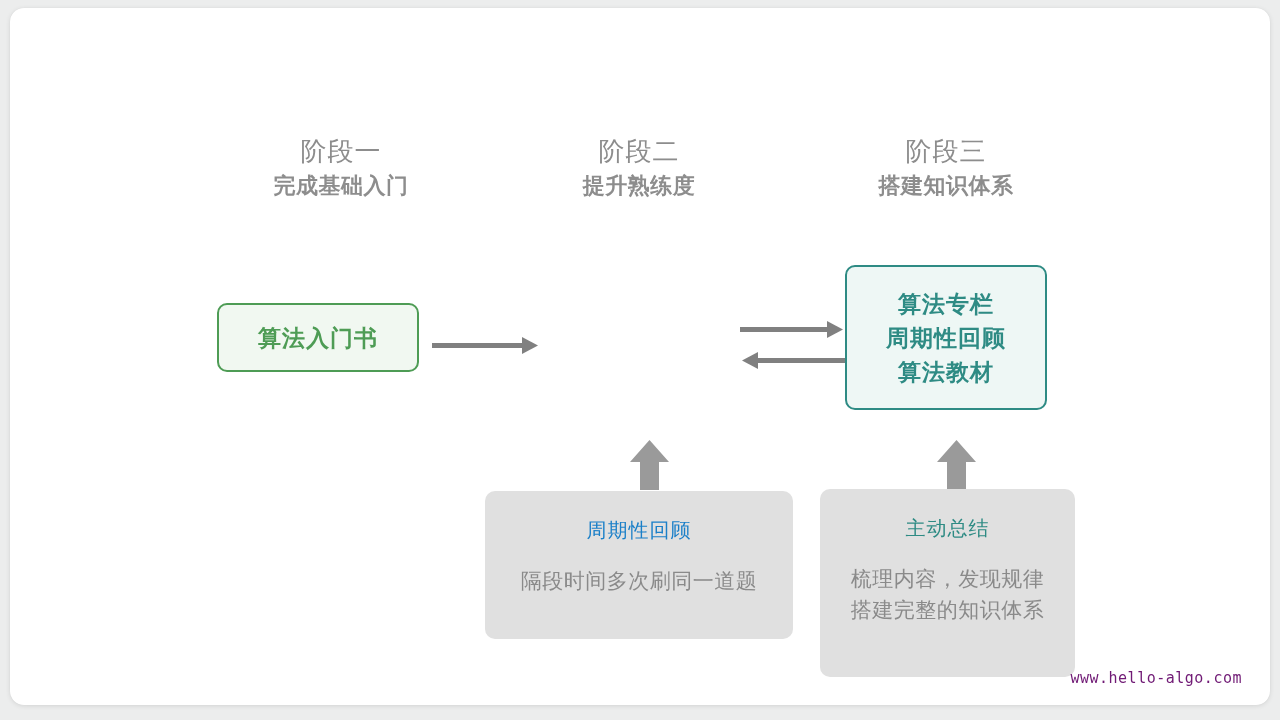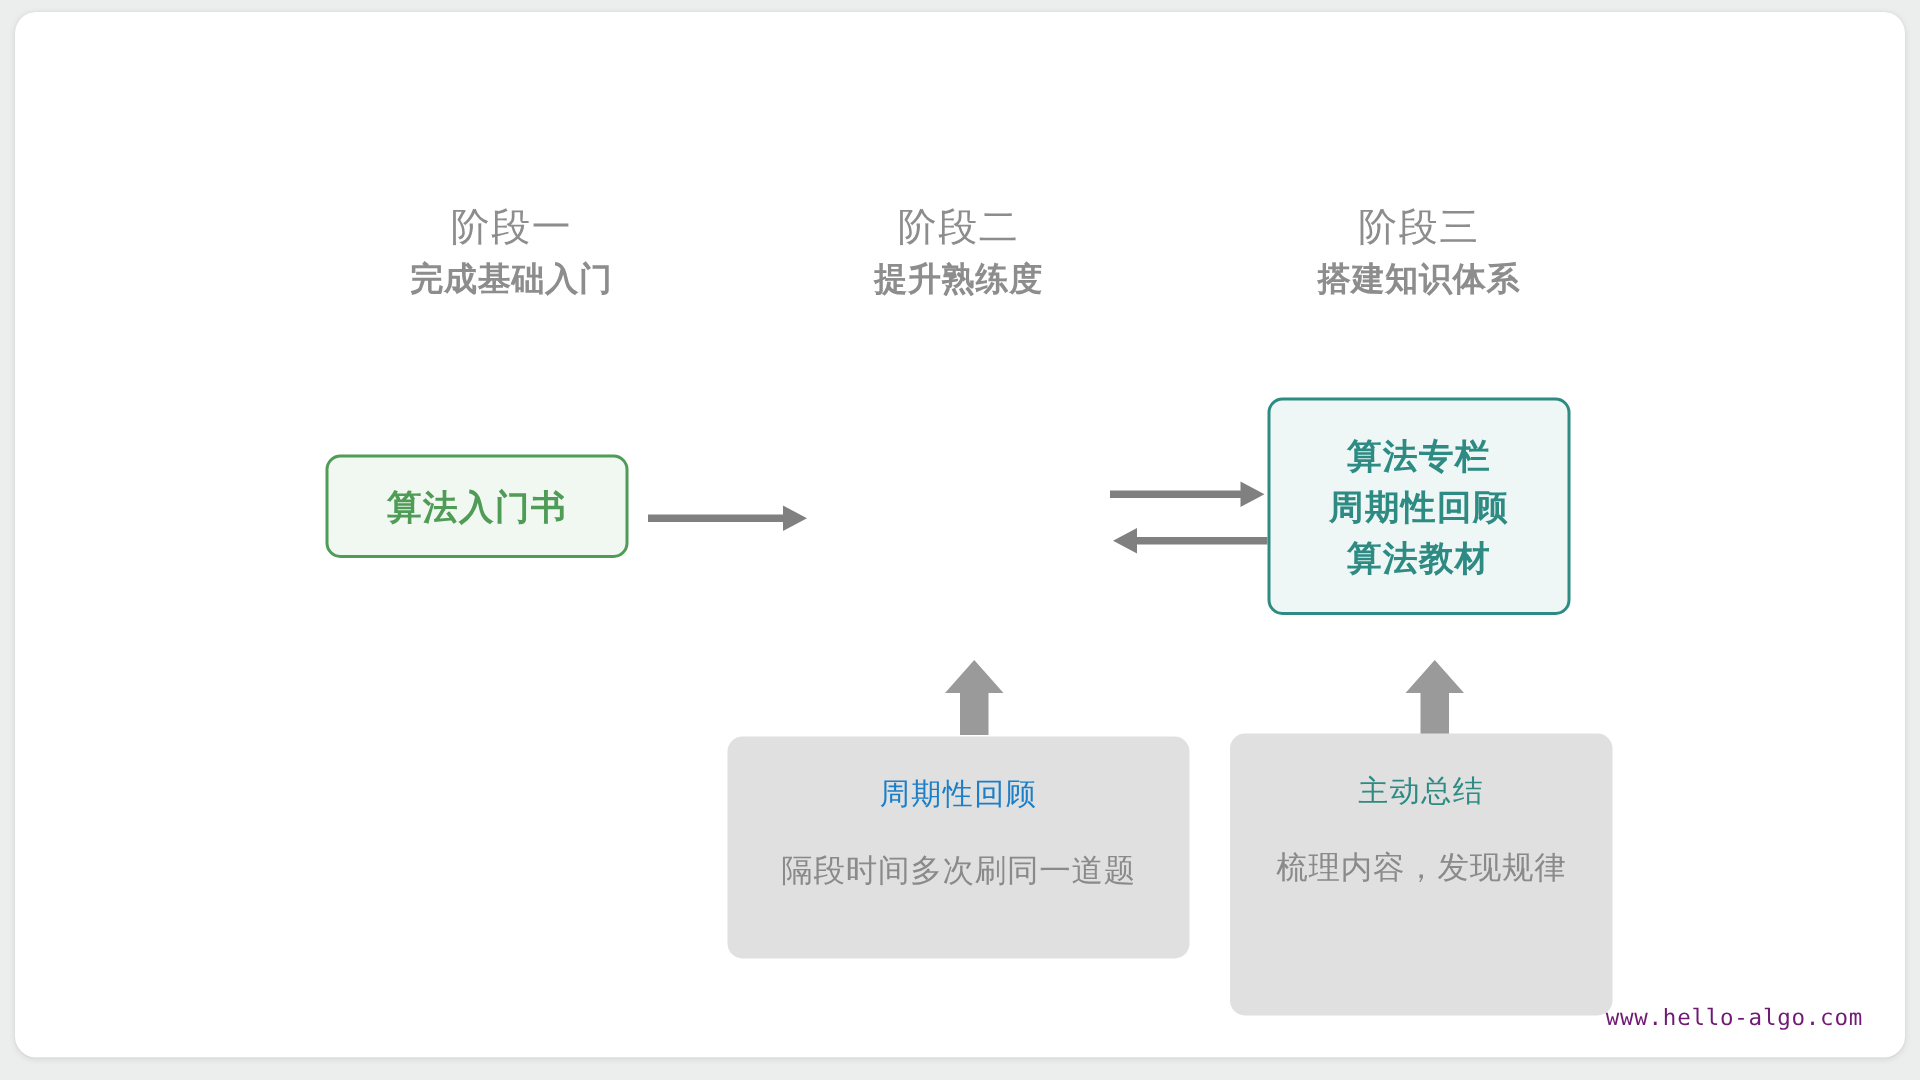--- a/index.html
+++ b/index.html
@@ -176,18 +176,19 @@
     <div class="info-title blue">周期性回顾</div>
     <div class="info-body">
       <div>隔段时间多次刷同一道题</div>
     </div>
   </div>
 
   <div class="info" style="left: 810px; top: 481px; width: 255px; height: 188px;">
     <div class="info-title teal">主动总结</div>
     <div class="info-body">
       <div>梳理内容，发现规律</div>
+      <div>搭建完整的知识体系</div>
     </div>
   </div>
 
   <div class="watermark">www.hello-algo.com</div>
 
 </div>
 
 </body></html>

